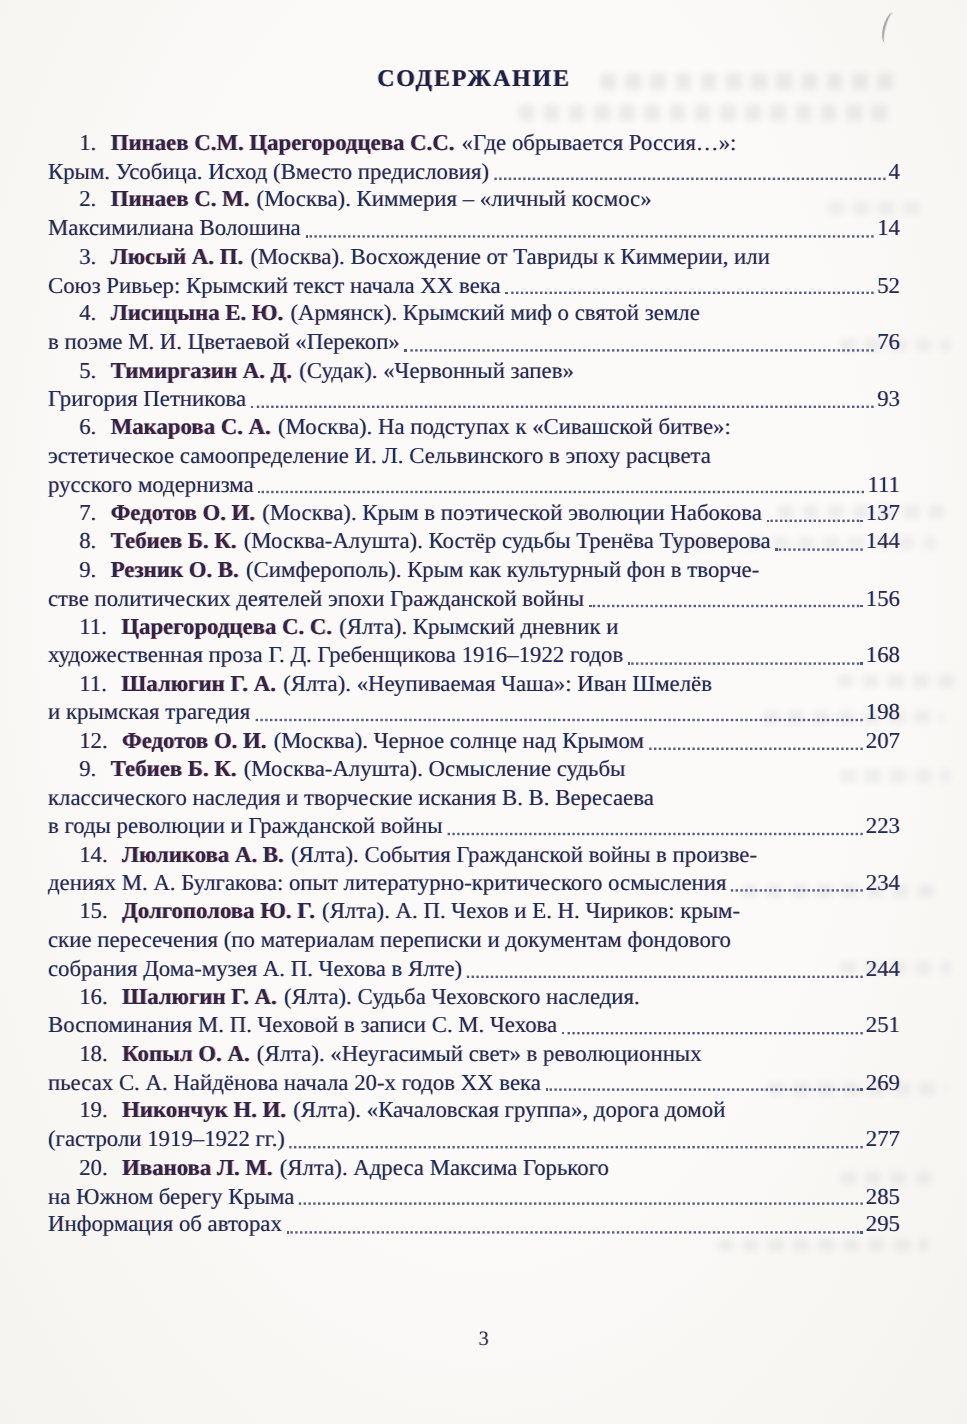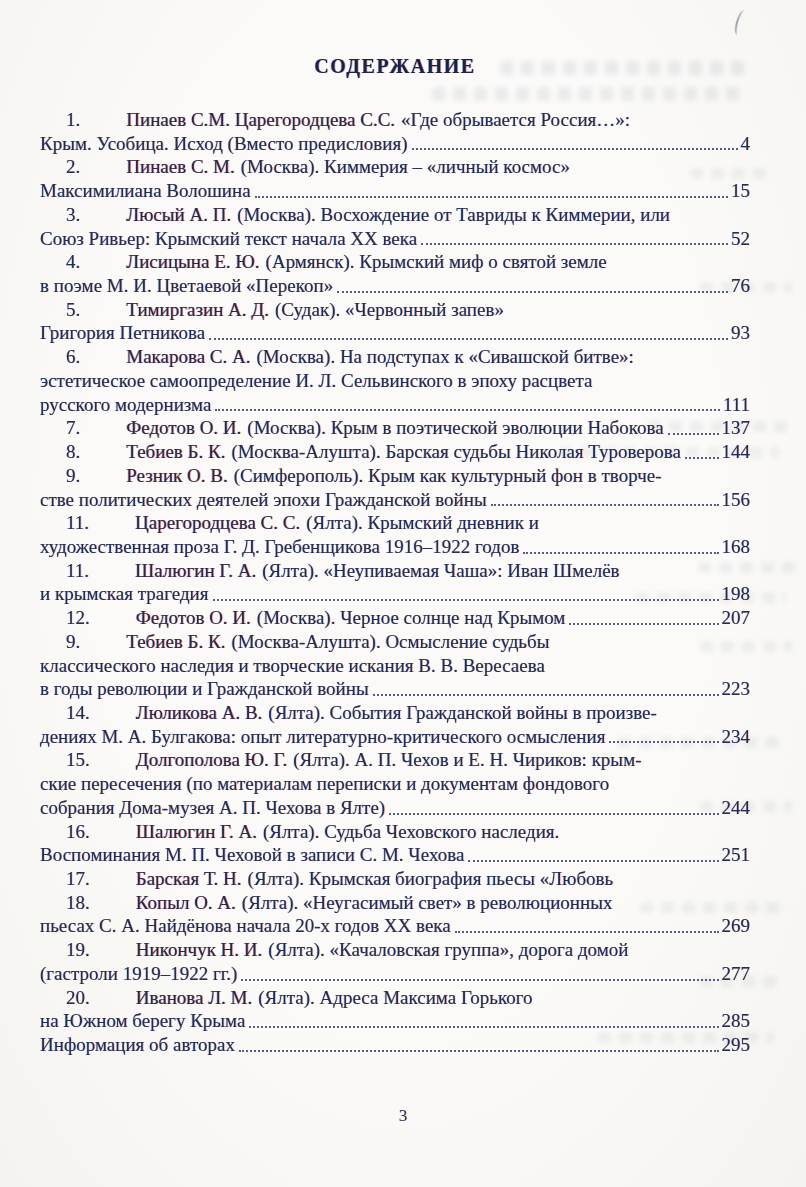--- a/index.html
+++ b/index.html
@@ -31,25 +31,24 @@
     line-height:23.72px;
     height:23.72px;
     font-size:19px;
     color:#232c55;
     white-space:pre;
     text-shadow:0.6px 0 rgba(170,40,30,.32), -0.6px 0 rgba(10,110,160,.26);
   }
   .first { padding-left:26px; }
   .num { margin-right:12px; }
   .author {
-    font-weight:normal;
+    font-weight:bold;
     color:#342345;
     margin-right:6px;
     text-shadow:0.7px 0 rgba(160,30,30,.45), -0.7px 0 rgba(10,100,150,.28);
-    margin-left:34px;
   }
   .leader {
     flex:1 1 12px;
     min-width:6px;
     align-self:flex-end;
     margin:0 2px 5px 4px;
     border-bottom:2.2px dotted #39436e;
     opacity:.85;
   }
   .pg { margin-left:1px; }
@@ -97,50 +96,49 @@
   <div class="smudge" style="left:700px; top:976px; width:84px;  height:11px; opacity:.10;"></div>
   <div class="smudge" style="left:598px; top:1032px; width:176px; height:11px; opacity:.10;"></div>
   <div class="speck" style="left:736px; top:10px; width:8px; height:26px;"></div>
 
   <div class="content">
     <h1 class="title">СОДЕРЖАНИЕ</h1>
     <div id="toc-entries">
         <div class="line first"><span class="num">1.</span><span class="author">Пинаев С.М. Царегородцева С.С.</span><span class="rest">«Где обрывается Россия…»:</span></div>
         <div class="line"><span class="cont">Крым. Усобица. Исход (Вместо предисловия)</span><span class="leader"></span><span class="pg">4</span></div>
         <div class="line first"><span class="num">2.</span><span class="author">Пинаев С. М.</span><span class="rest">(Москва). Киммерия – «личный космос»</span></div>
-        <div class="line"><span class="cont">Максимилиана Волошина</span><span class="leader"></span><span class="pg">15</span></div>
+        <div class="line"><span class="cont">Максимилиана Волошина</span><span class="leader"></span><span class="pg">14</span></div>
         <div class="line first"><span class="num">3.</span><span class="author">Люсый А. П.</span><span class="rest">(Москва). Восхождение от Тавриды к Киммерии, или</span></div>
         <div class="line"><span class="cont">Союз Ривьер: Крымский текст начала XX века</span><span class="leader"></span><span class="pg">52</span></div>
         <div class="line first"><span class="num">4.</span><span class="author">Лисицына Е. Ю.</span><span class="rest">(Армянск). Крымский миф о святой земле</span></div>
         <div class="line"><span class="cont">в поэме М. И. Цветаевой «Перекоп»</span><span class="leader"></span><span class="pg">76</span></div>
         <div class="line first"><span class="num">5.</span><span class="author">Тимиргазин А. Д.</span><span class="rest">(Судак). «Червонный запев»</span></div>
         <div class="line"><span class="cont">Григория Петникова</span><span class="leader"></span><span class="pg">93</span></div>
         <div class="line first"><span class="num">6.</span><span class="author">Макарова С. А.</span><span class="rest">(Москва). На подступах к «Сивашской битве»:</span></div>
         <div class="line"><span class="cont">эстетическое самоопределение И. Л. Сельвинского в эпоху расцвета</span></div>
         <div class="line"><span class="cont">русского модернизма</span><span class="leader"></span><span class="pg">111</span></div>
         <div class="line first"><span class="num">7.</span><span class="author">Федотов О. И.</span><span class="rest">(Москва). Крым в поэтической эволюции Набокова</span><span class="leader"></span><span class="pg">137</span></div>
-        <div class="line first"><span class="num">8.</span><span class="author">Тебиев Б. К.</span><span class="rest">(Москва-Алушта). Барская судьбы Николая Туроверова</span><span class="leader"></span><span class="pg">144</span></div>
+        <div class="line first"><span class="num">8.</span><span class="author">Тебиев Б. К.</span><span class="rest">(Москва-Алушта). Костёр судьбы Тренёва Туроверова</span><span class="leader"></span><span class="pg">144</span></div>
         <div class="line first"><span class="num">9.</span><span class="author">Резник О. В.</span><span class="rest">(Симферополь). Крым как культурный фон в творче-</span></div>
         <div class="line"><span class="cont">стве политических деятелей эпохи Гражданской войны</span><span class="leader"></span><span class="pg">156</span></div>
         <div class="line first"><span class="num">11.</span><span class="author">Царегородцева С. С.</span><span class="rest">(Ялта). Крымский дневник и</span></div>
         <div class="line"><span class="cont">художественная проза Г. Д. Гребенщикова 1916–1922 годов</span><span class="leader"></span><span class="pg">168</span></div>
         <div class="line first"><span class="num">11.</span><span class="author">Шалюгин Г. А.</span><span class="rest">(Ялта). «Неупиваемая Чаша»: Иван Шмелёв</span></div>
         <div class="line"><span class="cont">и крымская трагедия</span><span class="leader"></span><span class="pg">198</span></div>
         <div class="line first"><span class="num">12.</span><span class="author">Федотов О. И.</span><span class="rest">(Москва). Черное солнце над Крымом</span><span class="leader"></span><span class="pg">207</span></div>
         <div class="line first"><span class="num">9.</span><span class="author">Тебиев Б. К.</span><span class="rest">(Москва-Алушта). Осмысление судьбы</span></div>
         <div class="line"><span class="cont">классического наследия и творческие искания В. В. Вересаева</span></div>
         <div class="line"><span class="cont">в годы революции и Гражданской войны</span><span class="leader"></span><span class="pg">223</span></div>
         <div class="line first"><span class="num">14.</span><span class="author">Люликова А. В.</span><span class="rest">(Ялта). События Гражданской войны в произве-</span></div>
         <div class="line"><span class="cont">дениях М. А. Булгакова: опыт литературно-критического осмысления</span><span class="leader"></span><span class="pg">234</span></div>
         <div class="line first"><span class="num">15.</span><span class="author">Долгополова Ю. Г.</span><span class="rest">(Ялта). А. П. Чехов и Е. Н. Чириков: крым-</span></div>
         <div class="line"><span class="cont">ские пересечения (по материалам переписки и документам фондового</span></div>
         <div class="line"><span class="cont">собрания Дома-музея А. П. Чехова в Ялте)</span><span class="leader"></span><span class="pg">244</span></div>
         <div class="line first"><span class="num">16.</span><span class="author">Шалюгин Г. А.</span><span class="rest">(Ялта). Судьба Чеховского наследия.</span></div>
         <div class="line"><span class="cont">Воспоминания М. П. Чеховой в записи С. М. Чехова</span><span class="leader"></span><span class="pg">251</span></div>
-        <div class="line first"><span class="num">17.</span><span class="author">Барская Т. Н.</span><span class="rest">(Ялта). Крымская биография пьесы «Любовь</span></div>
         <div class="line first"><span class="num">18.</span><span class="author">Копыл О. А.</span><span class="rest">(Ялта). «Неугасимый свет» в революционных</span></div>
         <div class="line"><span class="cont">пьесах С. А. Найдёнова начала 20-х годов XX века</span><span class="leader"></span><span class="pg">269</span></div>
         <div class="line first"><span class="num">19.</span><span class="author">Никончук Н. И.</span><span class="rest">(Ялта). «Качаловская группа», дорога домой</span></div>
         <div class="line"><span class="cont">(гастроли 1919–1922 гг.)</span><span class="leader"></span><span class="pg">277</span></div>
         <div class="line first"><span class="num">20.</span><span class="author">Иванова Л. М.</span><span class="rest">(Ялта). Адреса Максима Горького</span></div>
         <div class="line"><span class="cont">на Южном берегу Крыма</span><span class="leader"></span><span class="pg">285</span></div>
       </div>
     <div class="line">
       <span>Информация об авторах</span>
       <span class="leader"></span>

